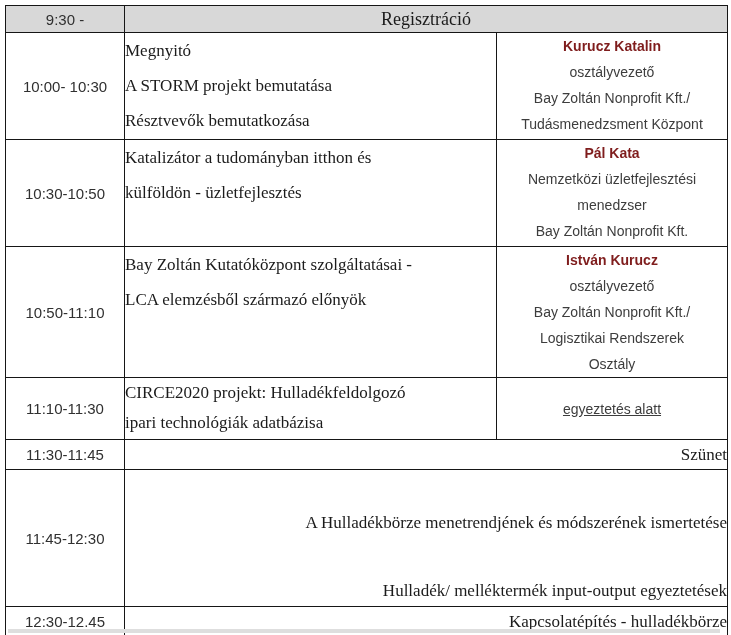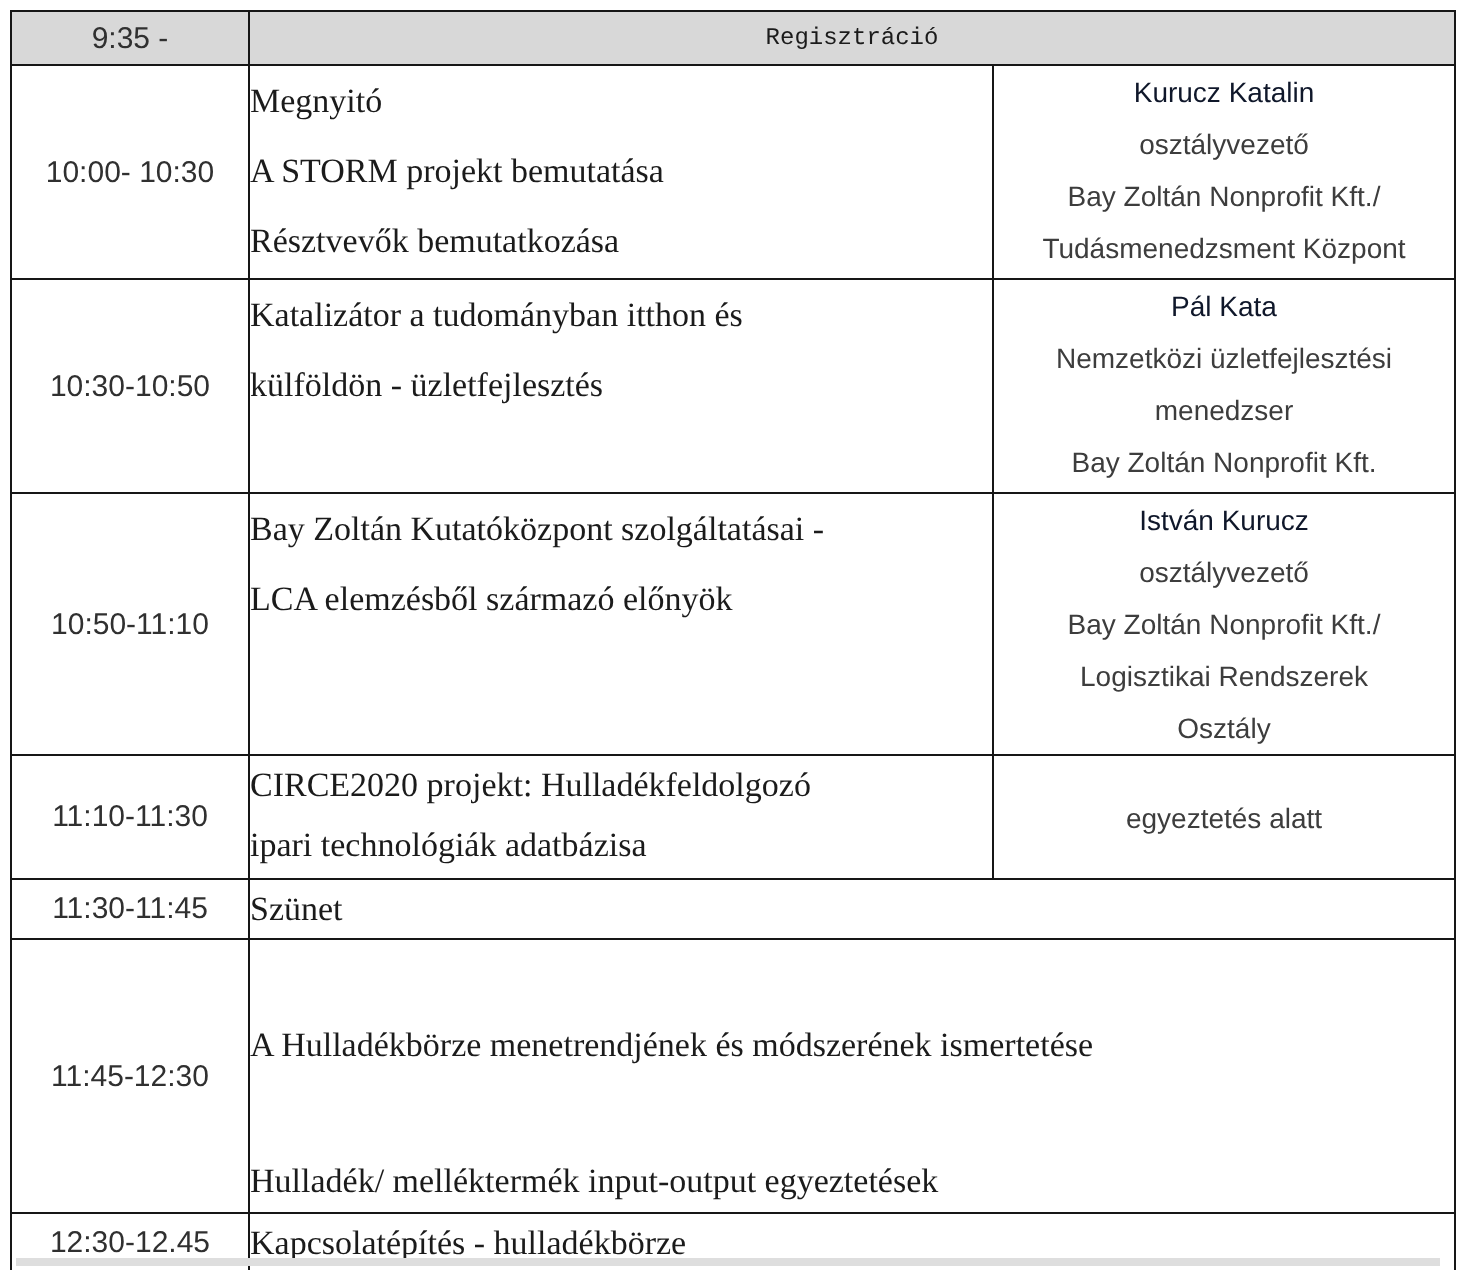--- a/index.html
+++ b/index.html
@@ -42,22 +42,22 @@
     font-family: "Liberation Sans", sans-serif;
     font-size: 15px;
     color: #303030;
     white-space: nowrap;
   }
   td.gray { background: #d8d8d8; }
 
   td.header-title {
     text-align: center;
     vertical-align: middle;
-    font-family: Liberation Mono, monospace;
-    font-size: 12px;
+    font-family: Liberation Serif, serif;
+    font-size: 18px;
     color: #1b1b1b;
   }
   td.program {
     vertical-align: top;
     font-family: "Liberation Serif", serif;
     font-size: 17px;
     color: #1b1b1b;
     padding-top: 2px;
   }
   td.program .pline { line-height: 35px; white-space: nowrap; }
@@ -67,30 +67,31 @@
     text-align: center;
     vertical-align: top;
     font-family: "Liberation Sans", sans-serif;
     font-size: 14px;
     color: #3d3d3d;
     padding-top: 3px;
   }
   td.presenter .prline { line-height: 26px; white-space: nowrap; }
   td.presenter .pname {
     line-height: 26px;
-    font-weight: normal;
-    color: #0f172a;
+    font-weight: bold;
+    color: #7f1d1d;
     white-space: nowrap;
   }
   td.presenter.status-cell {
     vertical-align: middle;
     padding-top: 0;
+    text-decoration: underline;
   }
   td.merged {
-    text-align: left;
+    text-align: right;
     vertical-align: middle;
     font-family: "Liberation Serif", serif;
     font-size: 17px;
     color: #1b1b1b;
   }
   td.merged .pline { line-height: 30px; white-space: nowrap; margin-top: 38px; }
 
   .next-row-strip {
     position: absolute;
     left: 8px;
@@ -106,21 +107,21 @@
 <div class="page">
   <table class="agenda">
     <colgroup>
       <col style="width:119px">
       <col style="width:372px">
       <col style="width:231px">
     </colgroup>
 
     <tbody>
         <tr class="h27">
-      <td class="time gray">9:35 -</td>
+      <td class="time gray">9:30 -</td>
       <td class="header-title gray" colspan="2">Regisztráció</td>
     </tr>
 
     <tr class="h107">
       <td class="time">10:00- 10:30</td>
       <td class="program">
         <div class="pline">Megnyitó</div>
         <div class="pline">A STORM projekt bemutatása</div>
         <div class="pline">Résztvevők bemutatkozása</div>
       </td>

